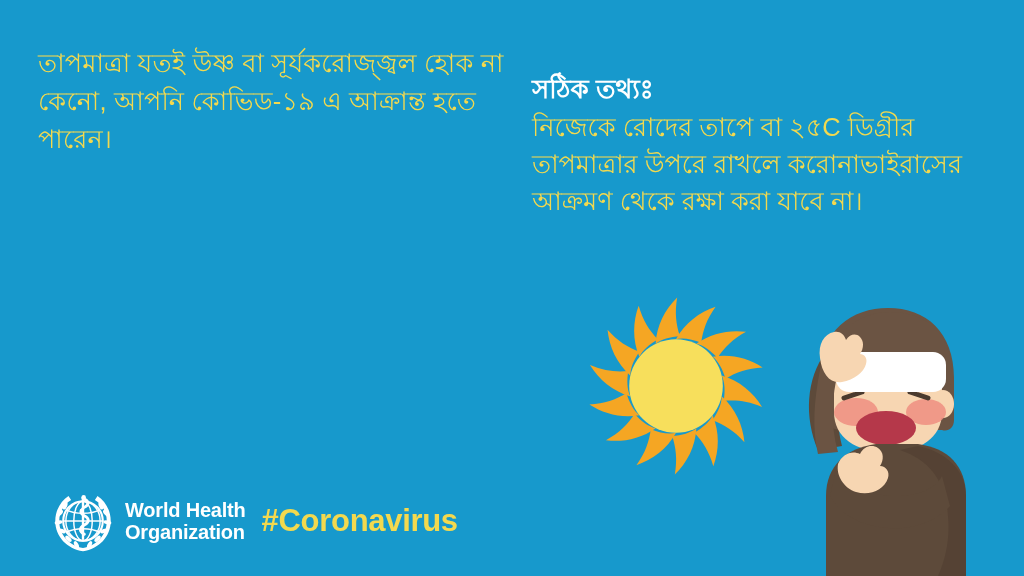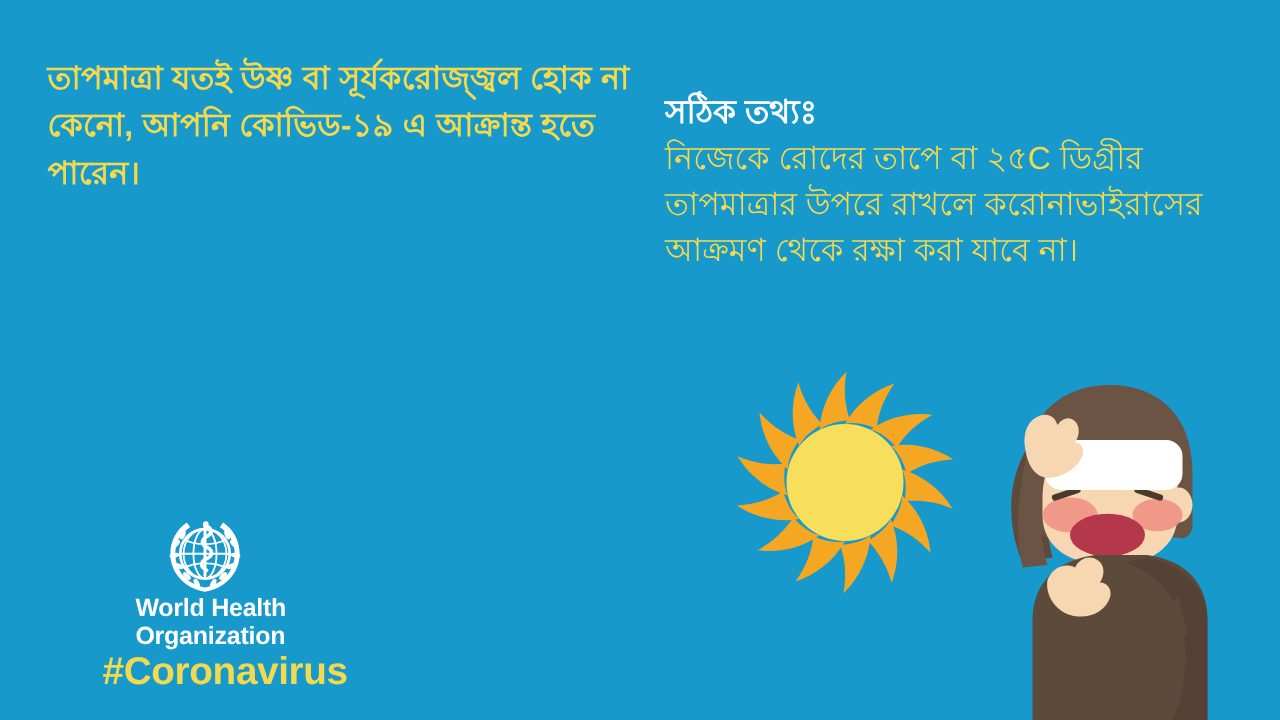--- a/index.html
+++ b/index.html
@@ -19,21 +19,21 @@
   
   .left-block{
     position:absolute;
     left:38px; top:44px;
     width:480px;
   }
   .myth-para{
     color:#f3d94e;
     font-size:25.5px;
     line-height:38px;
-    font-weight:700;
+    font-weight:400;
     letter-spacing:.2px;
     margin:0 0 2px 0;
     text-align:left;
   }
   .fact-para-left{
     color:#ffffff;
     font-size:25.5px;
     line-height:38px;
     font-weight:600;
     letter-spacing:.2px;
@@ -78,38 +78,37 @@
     width:230px;height:276px;
   }
   .person-wrap svg{display:block;width:100%;height:100%;}
 
   
   .footer{
     position:absolute;
     left:50px; bottom:22px;
     display:flex;
     align-items:center;
-    flex-direction:column;
   }
   .who-logo{
     width:66px;height:66px;
     flex:0 0 auto;
   }
   .who-logo svg{display:block;width:100%;height:100%;}
   .who-wordmark{
     margin-left:9px;
     color:#ffffff;
     font-weight:bold;
     font-size:20px;
     line-height:22px;
     letter-spacing:-0.2px;
     white-space:nowrap;
   }
   .hashtags{
-    margin-left:32px;
+    margin-left:16px;
     display:flex;
     align-items:center;
     gap:48px;
   }
   .hashtag{
     color:#f3d94e;
     font-weight:bold;
     font-size:31px;
     line-height:34px;
     letter-spacing:-0.3px;

